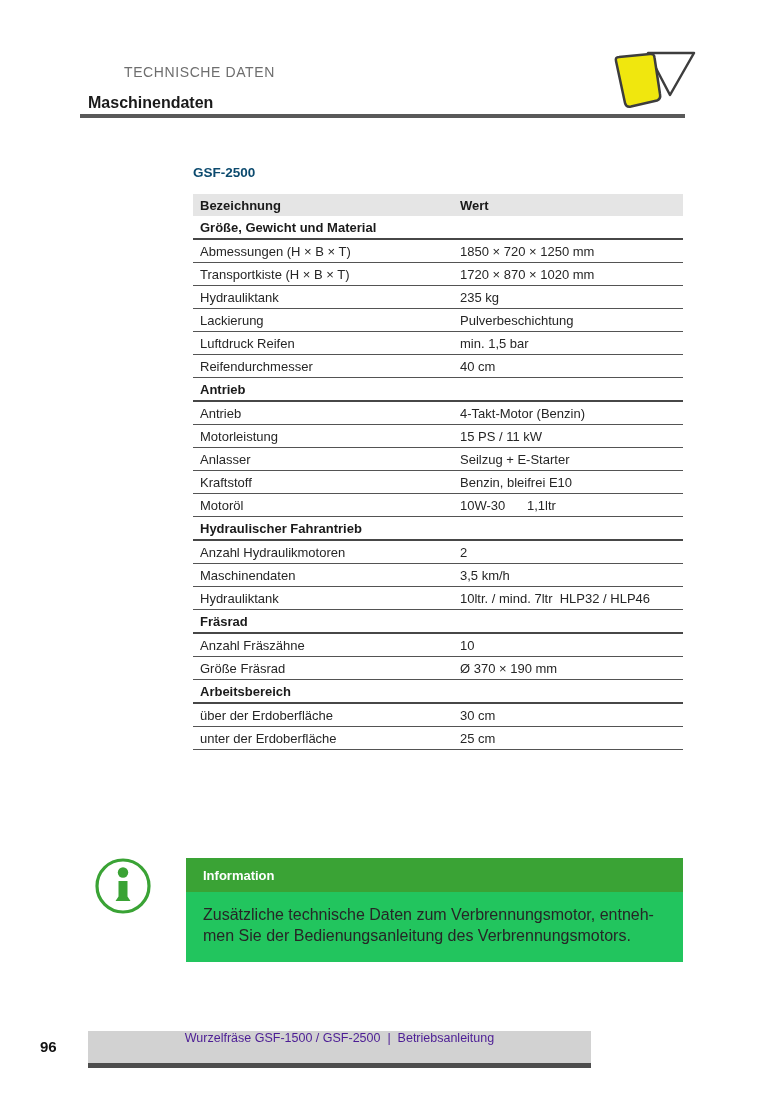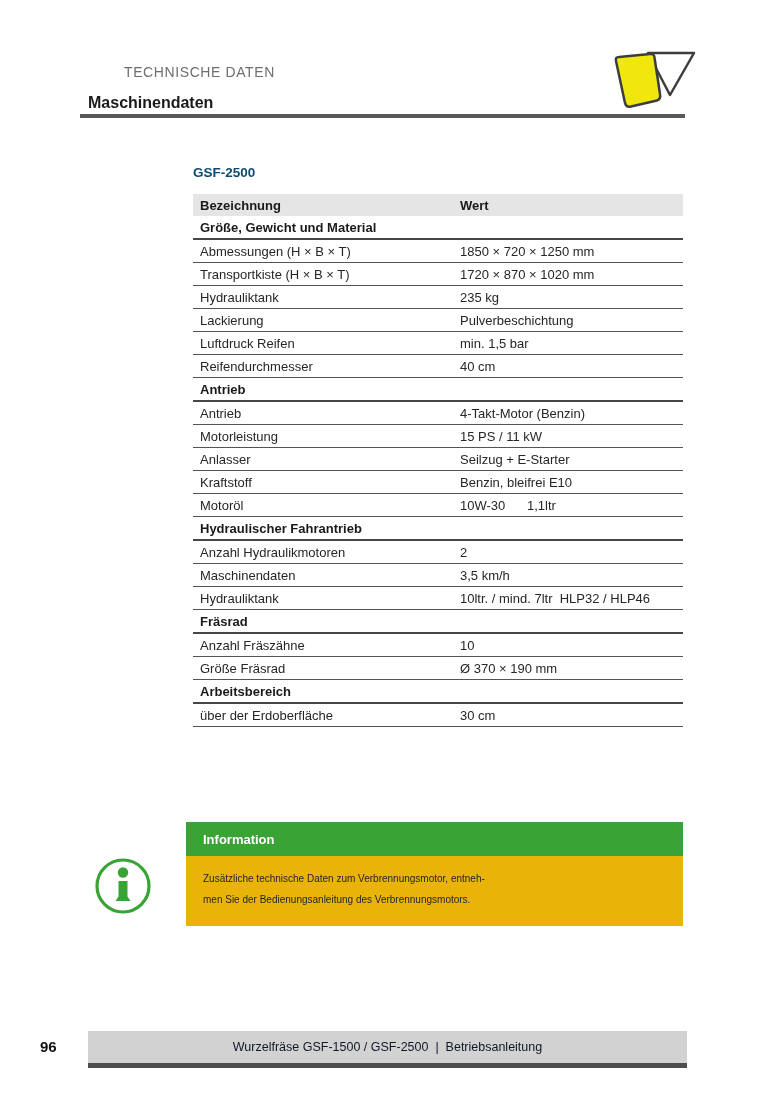--- a/index.html
+++ b/index.html
@@ -42,44 +42,44 @@
   tr.head-row th { background:#e5e5e5; font-weight:700; color:#1a1a1a; }
   tr.section-row td {
     font-weight:700; color:#1a1a1a;
     border-bottom:2px solid #474747;
   }
   tr.data-row td { border-bottom:1.5px solid #545454;margin-top:40px; }
   td.val { white-space:pre; }
 
   
   .info-icon-wrap { position:absolute; left:93px; top:856px; width:60px; height:60px; }
-  .info-box { position:absolute; left:186px; top:822px; width:497px; }
+  .info-box { position:absolute; left:186px; top:858px; width:497px; }
   .info-box-header {
     background:#3aa335; color:#ffffff;
     font-size:13px; font-weight:700;
     padding:10px 17px 9px 17px;
   }
   .info-box-body {
-    background:#eab308;
+    background:#22c55e;
     padding:12px 17px 16px 17px;
-    font-size:10px; color:#262626; line-height:21px;
+    font-size:16px; color:#262626; line-height:21px;
   }
 
   
   .footer-page-num {
     position:absolute; left:40px; top:1038px;
     font-size:15px; font-weight:600; color:#111111;
   }
   .footer-bar {
     position:absolute; left:88px; top:1031px;
-    width:599px; height:37px;
+    width:503px; height:37px;
     background:#d2d2d2;
     border-bottom:5px solid #4d4d4d;
-    display:flex; align-items:center; justify-content:center;
-    font-size:12.5px; color:#0f172a; white-space:pre;
+    display:flex; align-items:flex-start; justify-content:center;
+    font-size:12.5px; color:#4c1d95; white-space:pre;
   }
 </style>
 </head>
 <body>
 
 <div class="page">
 
   <div class="doc-title">TECHNISCHE DATEN</div>
   <div class="doc-subtitle">Maschinendaten</div>
   <div class="brand-logo">
@@ -203,20 +203,24 @@
 
     <tr class="section-row">
       <td colspan="2">Arbeitsbereich</td>
     </tr>
 
     <tr class="data-row">
       <td>über der Erdoberfläche</td>
       <td class="val">30 cm</td>
     </tr>
 
+    <tr class="data-row">
+      <td>unter der Erdoberfläche</td>
+      <td class="val">25 cm</td>
+    </tr>
   </tbody>
     </table>
   </div>
 
   <div class="info-icon-wrap">
     <svg viewBox="0 0 60 60" width="60" height="60">
       <circle cx="30" cy="30" r="26" fill="#ffffff" stroke="#3aa335" stroke-width="3.2"></circle>
       <circle cx="30" cy="16.5" r="5.2" fill="#3aa335"></circle>
       <path d="M25.5 25 h9 v15.5 l3 4.5 h-15 l3 -4.5 Z" fill="#3aa335"></path>
     </svg>

